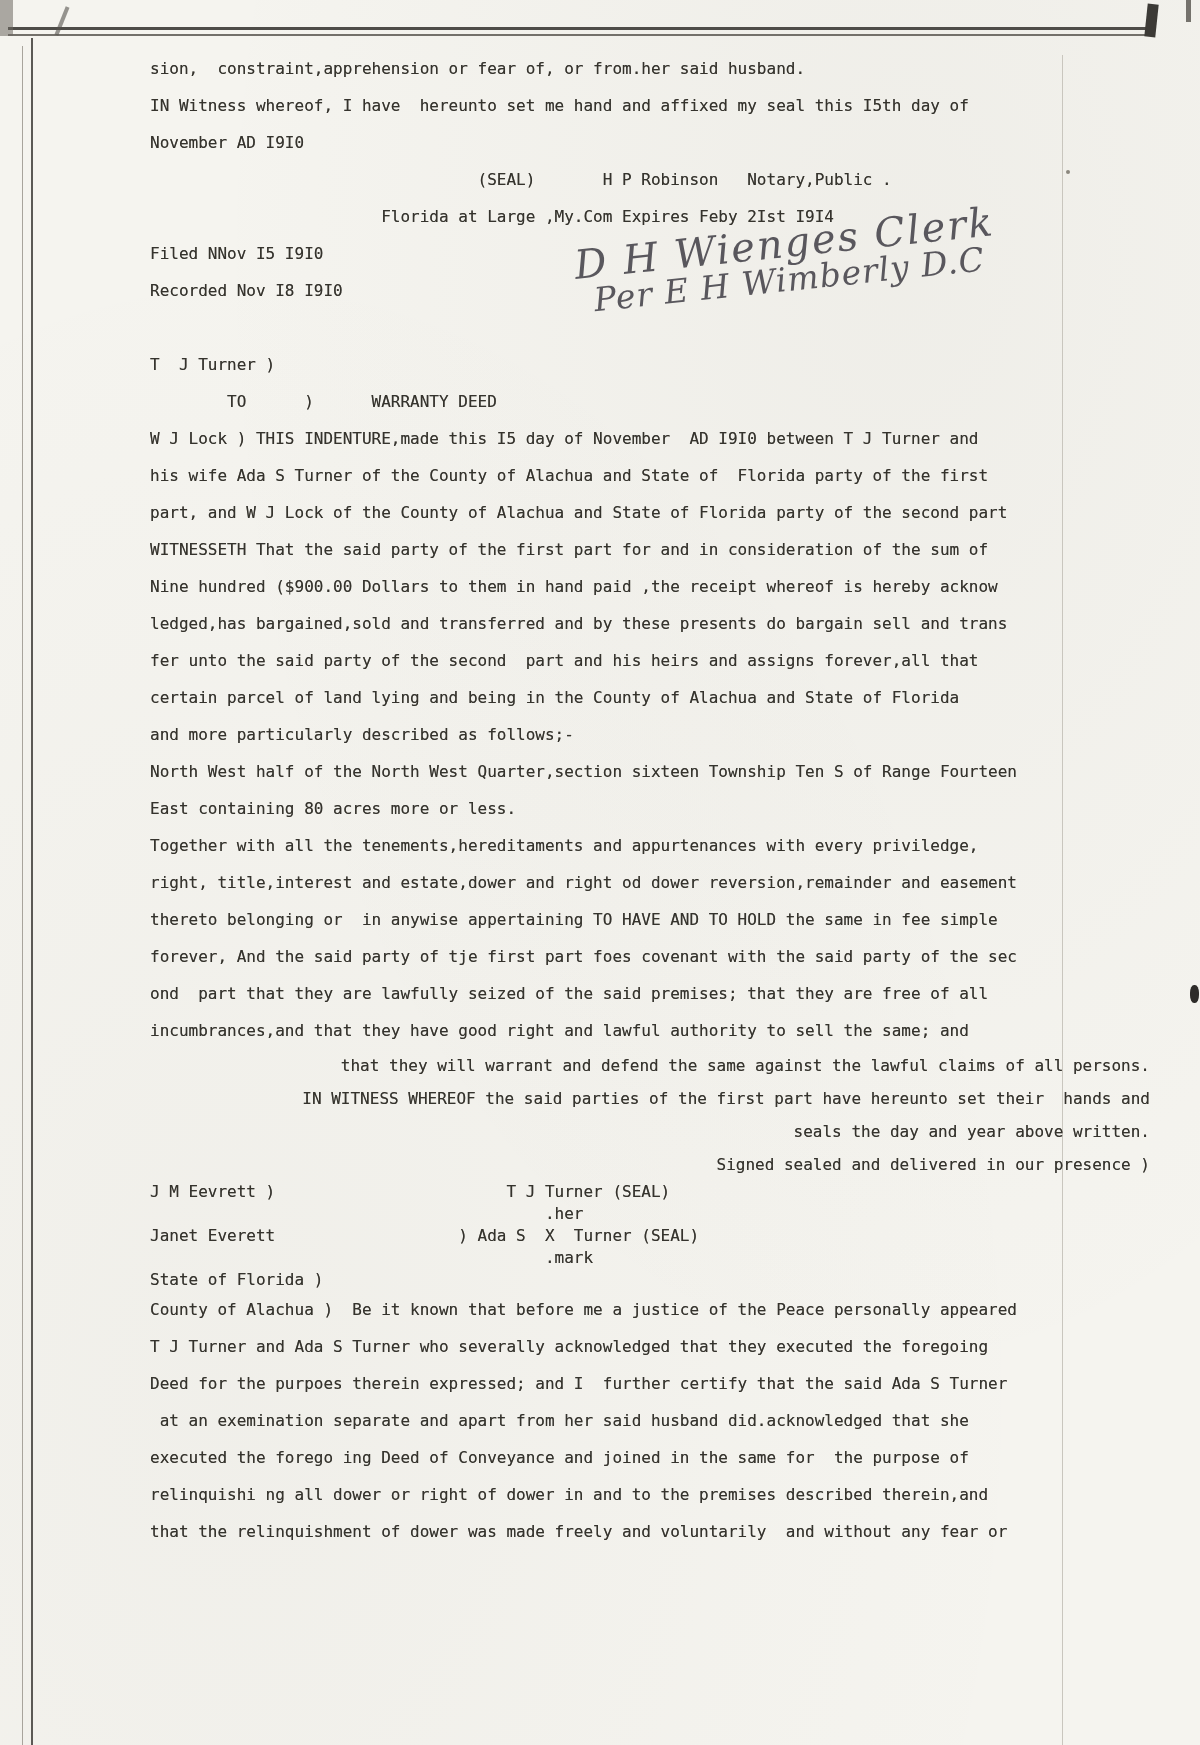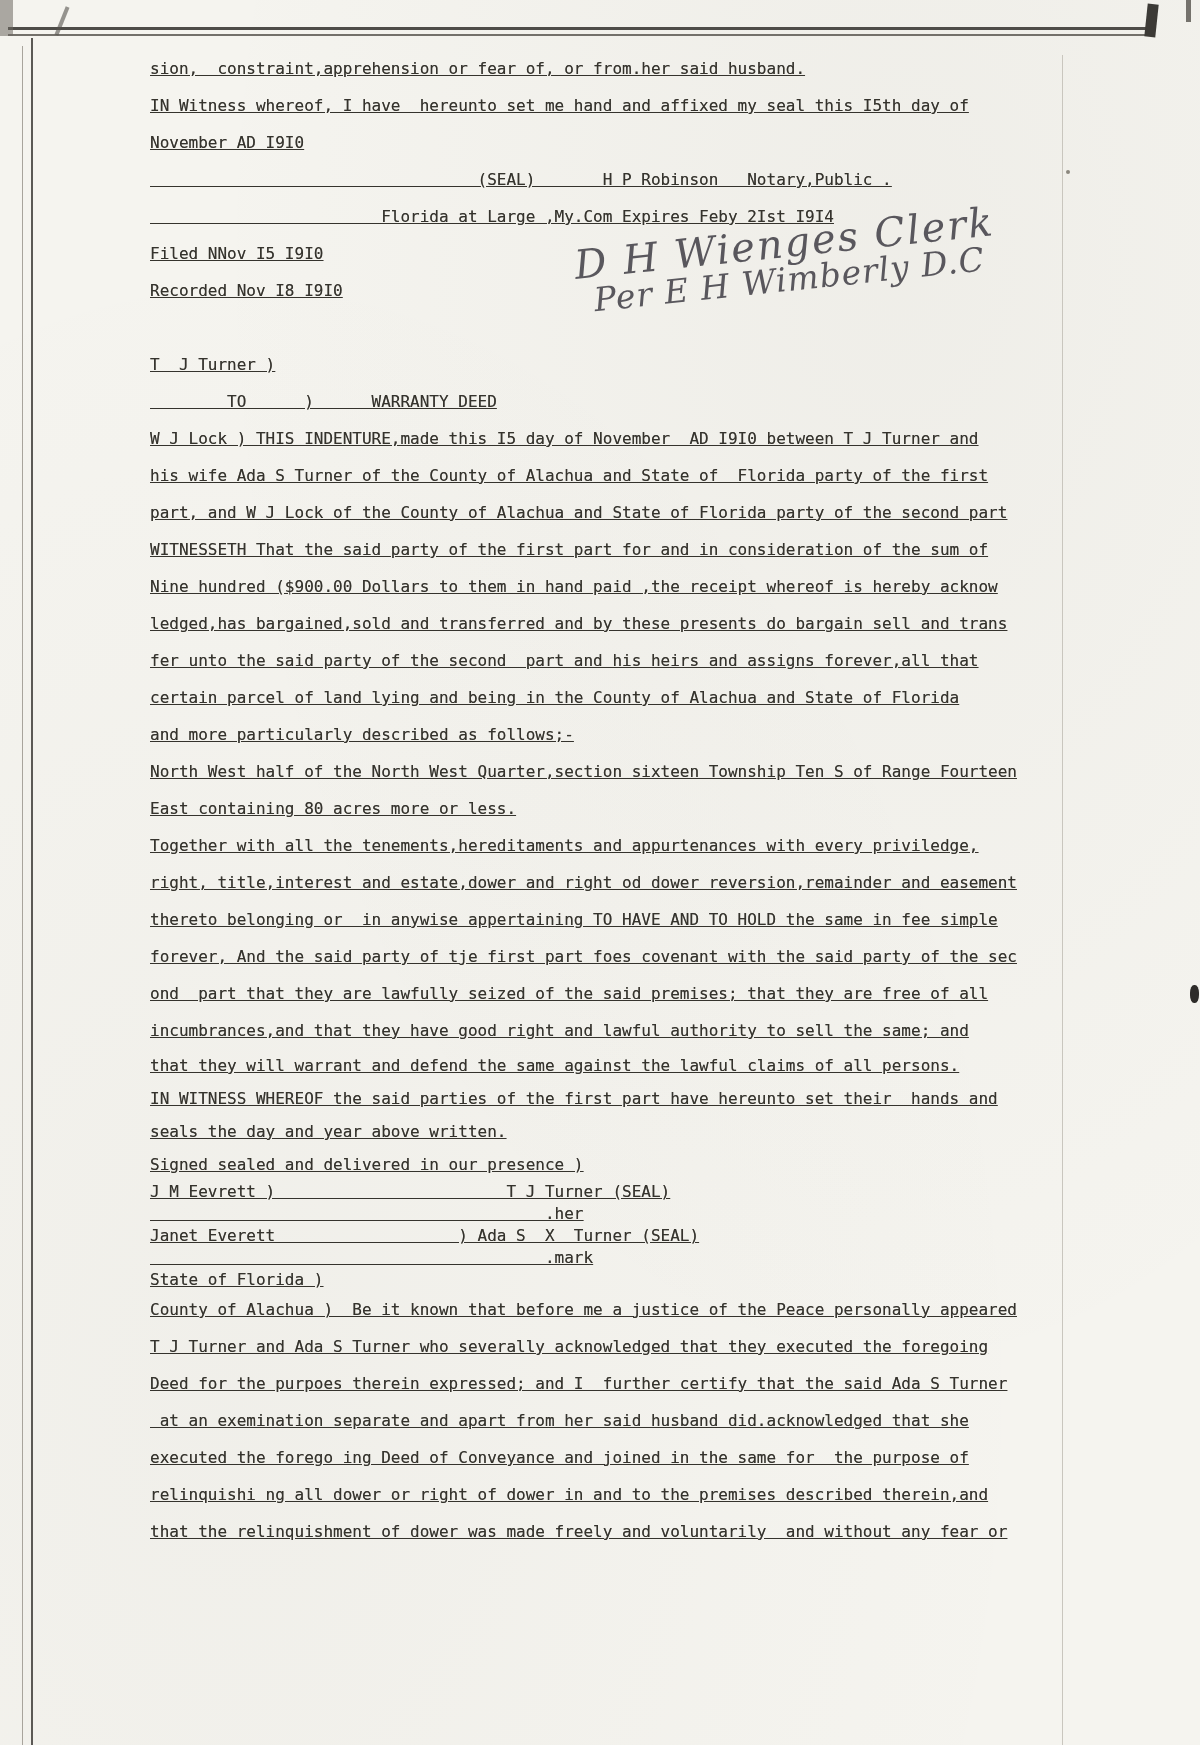--- a/index.html
+++ b/index.html
@@ -29,23 +29,22 @@
   .art-dot       { left:1066px; top:170px; width:4px; height:4px; background:#8b877e; border-radius:50%; }
 
   
   .text-block {
     position:absolute; left:150px; top:50px; width:1000px;
     font-size:16px; color:#35332d; white-space:pre;
   }
   .line {
     line-height:37px; min-height:37px;
     text-shadow:0 0 0.6px rgba(40,38,32,0.55);
-    text-decoration:underline;
   }
-  .line.mid   { line-height:33px; min-height:33px; }
+  .line.mid   { line-height:33px; min-height:33px;text-align:right; }
   .line.tight { line-height:22px; min-height:22px; }
   .line.gap   { min-height:37px; }
 
   
   .signature {
     position:absolute; left:575px; top:220px;
     transform:rotate(-6deg);
     font-family:"DejaVu Serif","Liberation Serif",serif;
     font-style:italic; color:#45434a; opacity:.88;
   }

